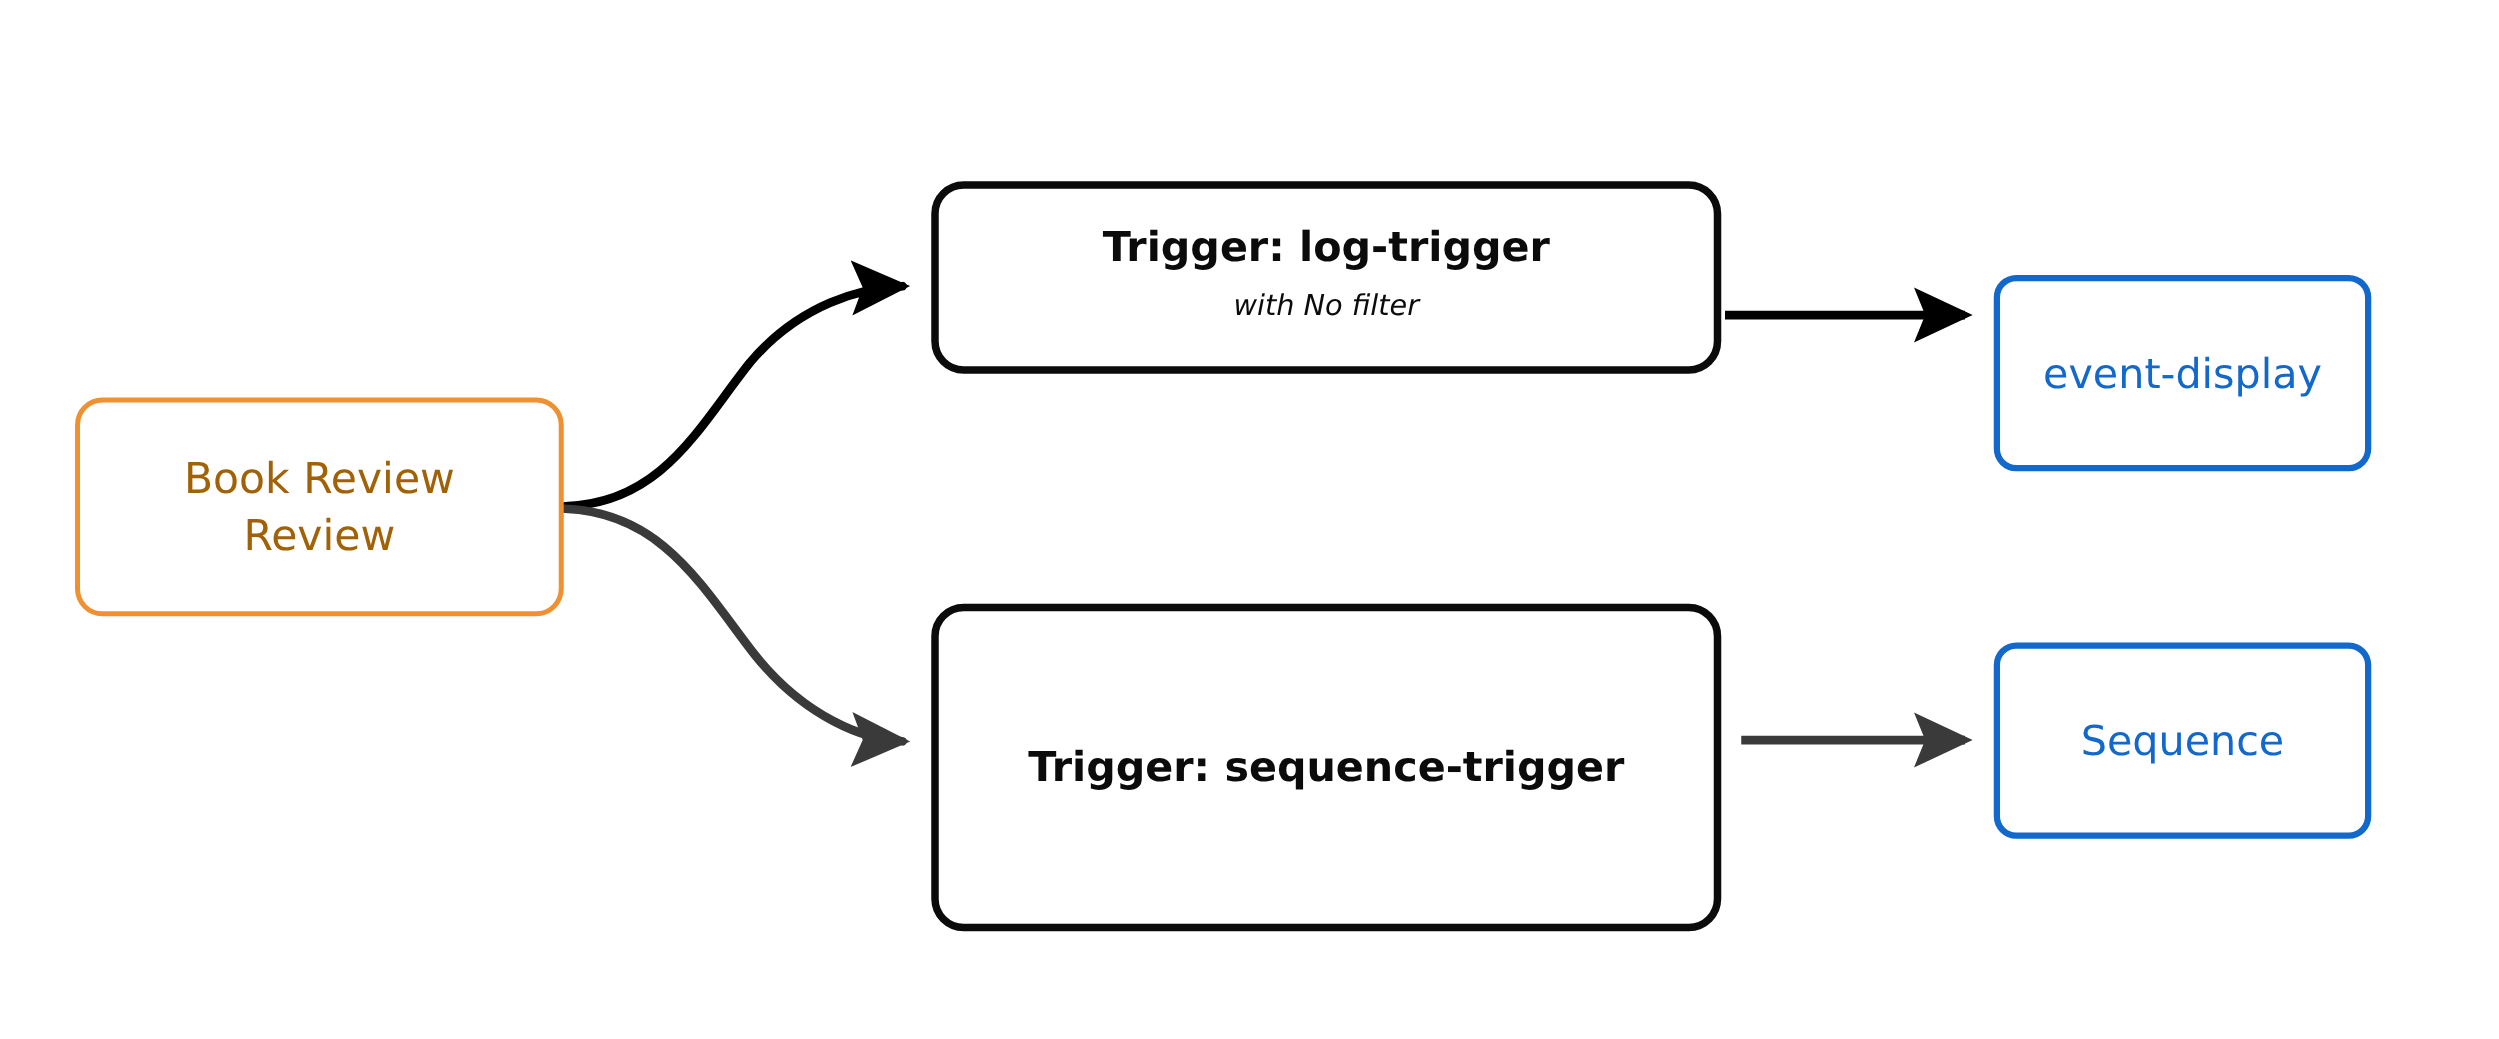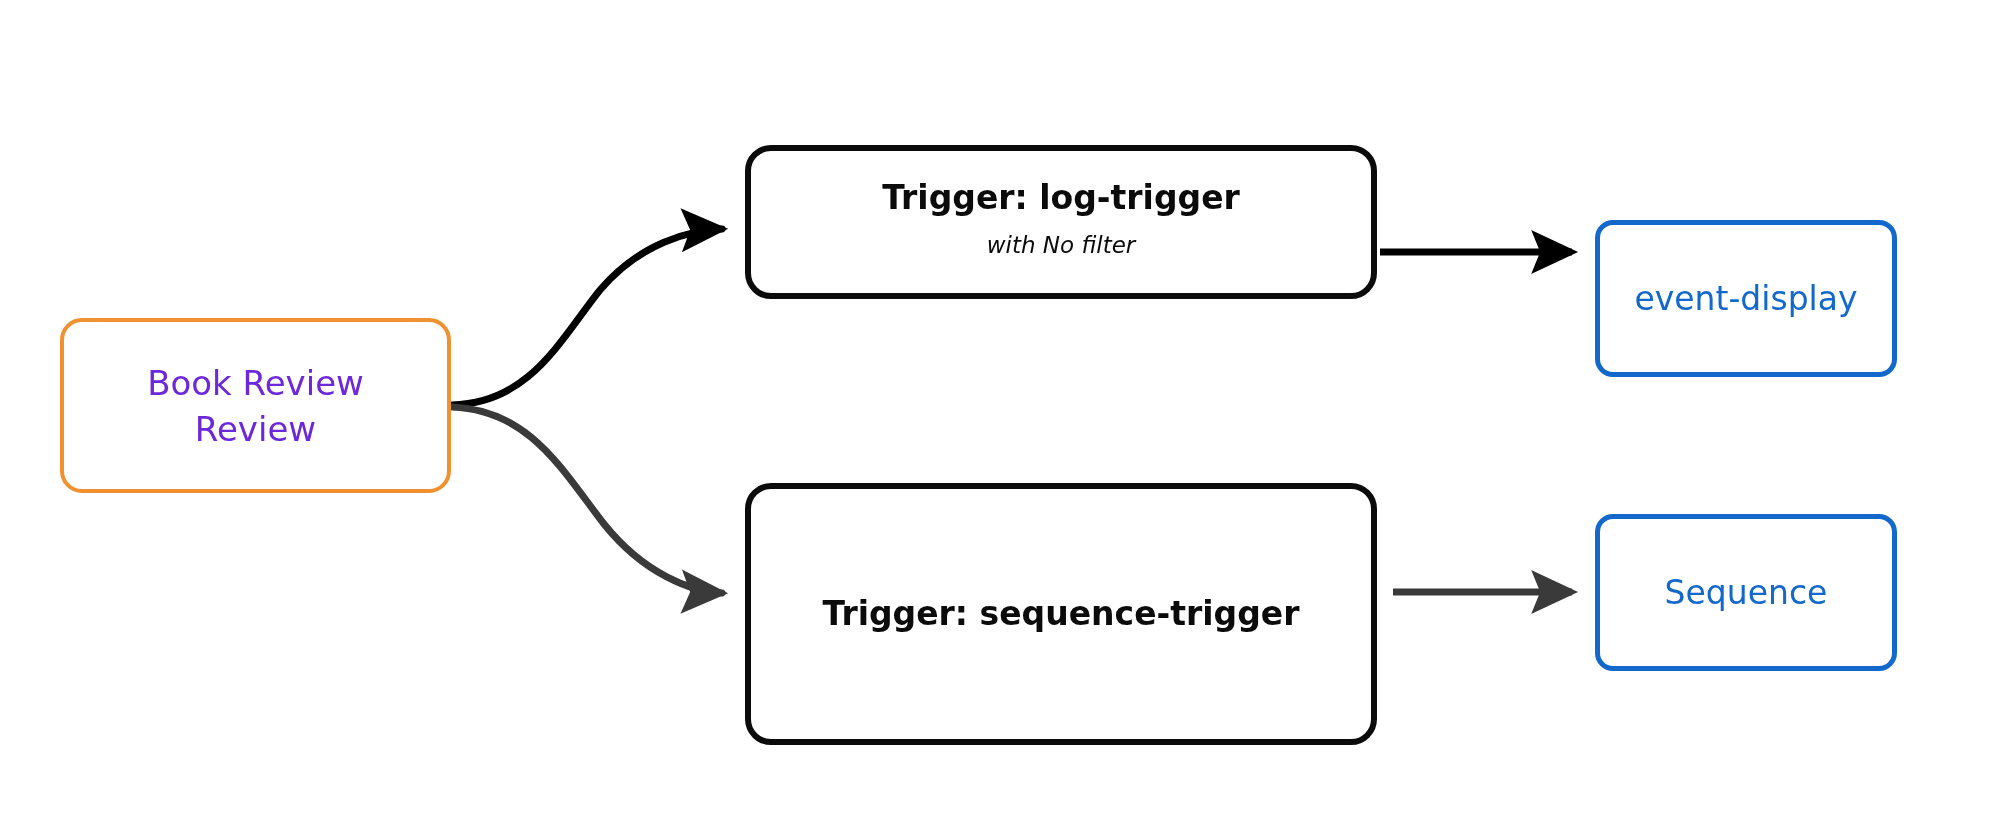--- a/index.html
+++ b/index.html
@@ -38,21 +38,21 @@
   }
 
   
   .node-broker {
     left: 60px;
     top: 318px;
     width: 391px;
     height: 175px;
     border: 4px solid #ef9131;
     border-radius: 22px;
-    color: #6d28d9;
+    color: #a16207;
   }
   .node-broker .line {
     font-size: 34px;
     line-height: 46px;
     font-weight: 400;
     white-space: nowrap;
   }
 
   
   .node-trigger {

